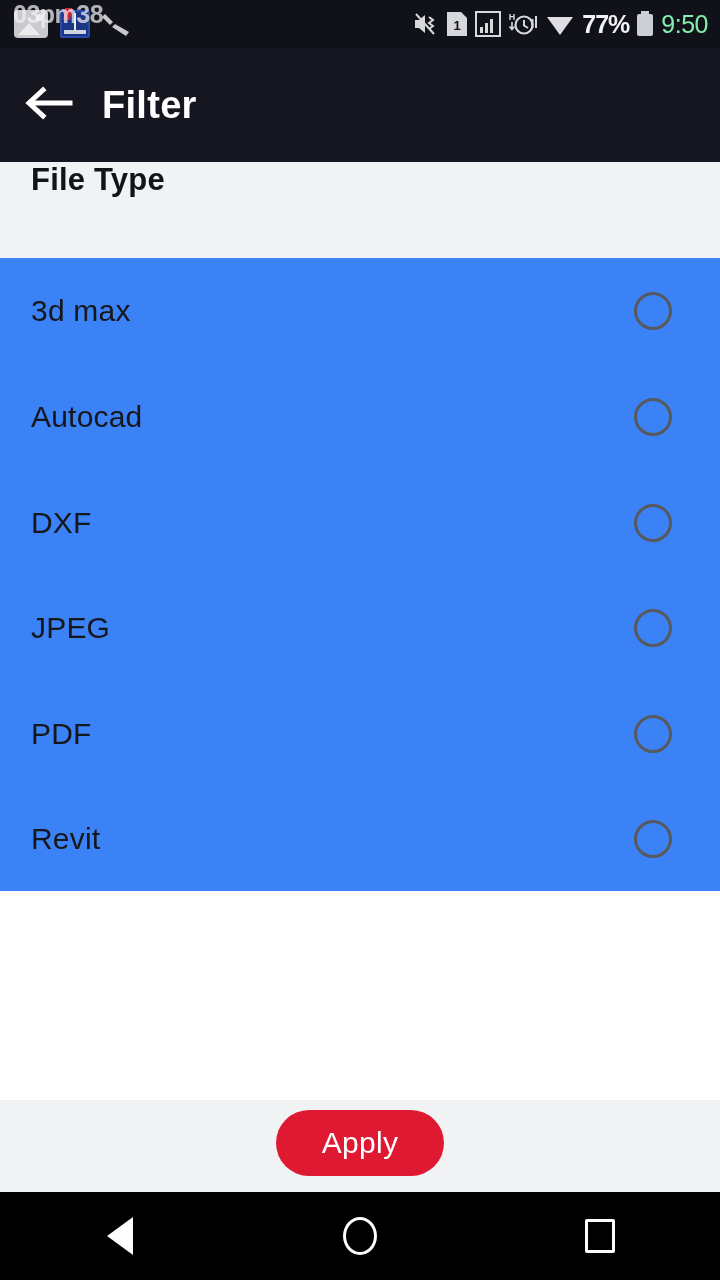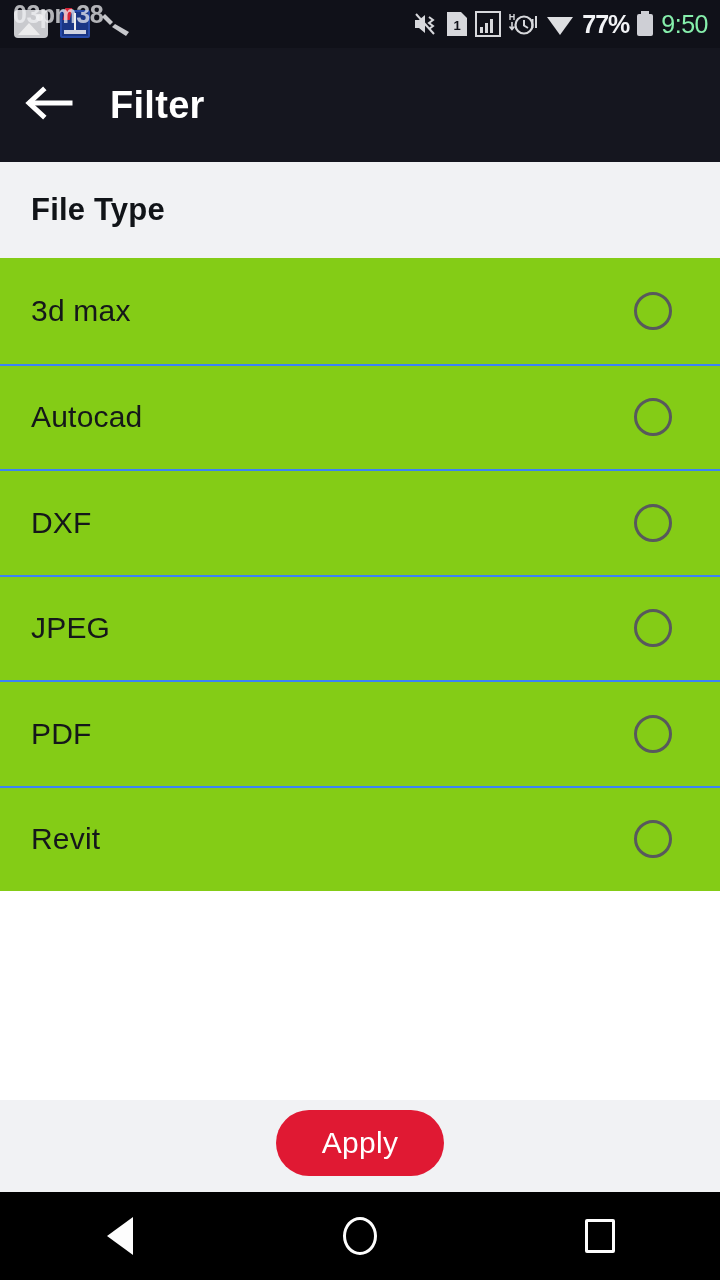--- a/index.html
+++ b/index.html
@@ -144,32 +144,31 @@
     display: flex;
     align-items: center;
     justify-content: center;
     cursor: pointer;
   }
   .app-title {
     color: #ffffff;
     font-size: 38px;
     font-weight: 700;
     letter-spacing: .3px;
-    margin-left: 14px;
+    margin-left: 6px;
   }
 
   
   .section-header {
     position: absolute;
     top: 162px; left: 0;
     width: 720px;
     height: 96px;
     background: #f1f2f4;
     display: flex;
-    align-items: center;
     box-sizing: border-box;
     padding-left: 31px;
   }
   .section-header-title {
     font-size: 31px;
     font-weight: 700;
     color: #111418;
     letter-spacing: .2px;
   }
 
@@ -182,21 +181,21 @@
     background: #ffffff;
     overflow: hidden;
   }
   .list-item {
     position: relative;
     height: 105.5px;
     display: flex;
     align-items: center;
     box-sizing: border-box;
     padding: 0 48px 0 31px;
-    background: #84cc16;
+    background: #3b82f6;
     cursor: pointer;
   }
   .list-item + .list-item {
     border-top: 2px solid #3b82f6;
   }
   .list-item-label {
     font-size: 30px;
     color: #15171a;
     font-weight: 400;
     letter-spacing: .2px;

